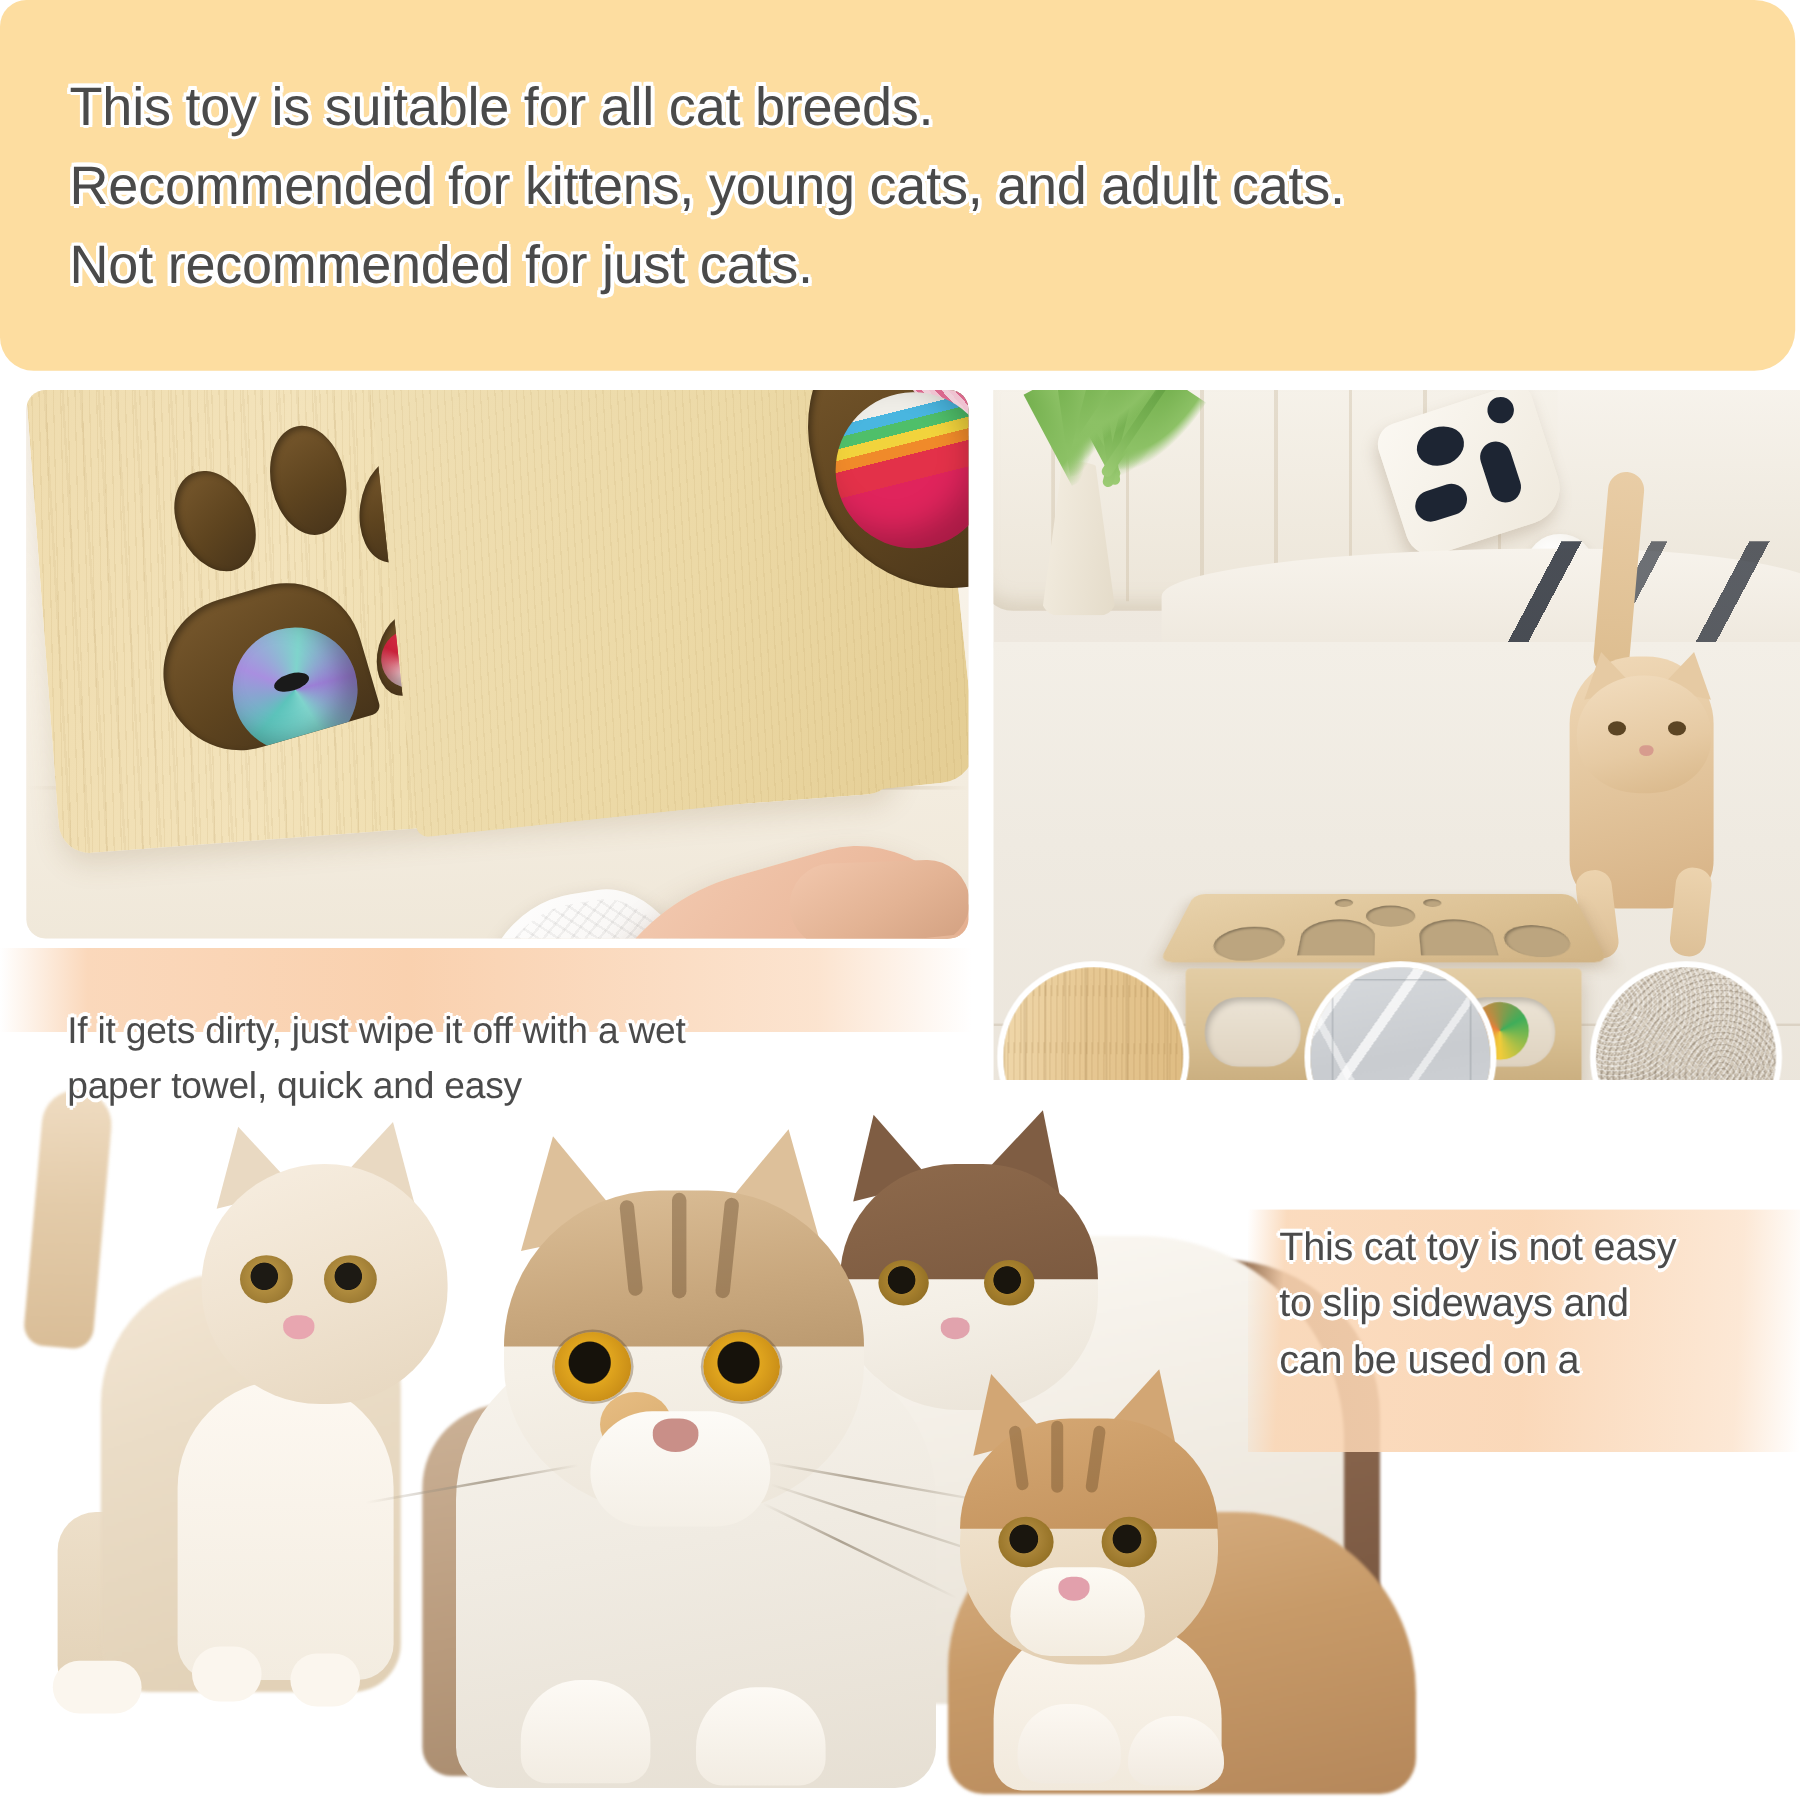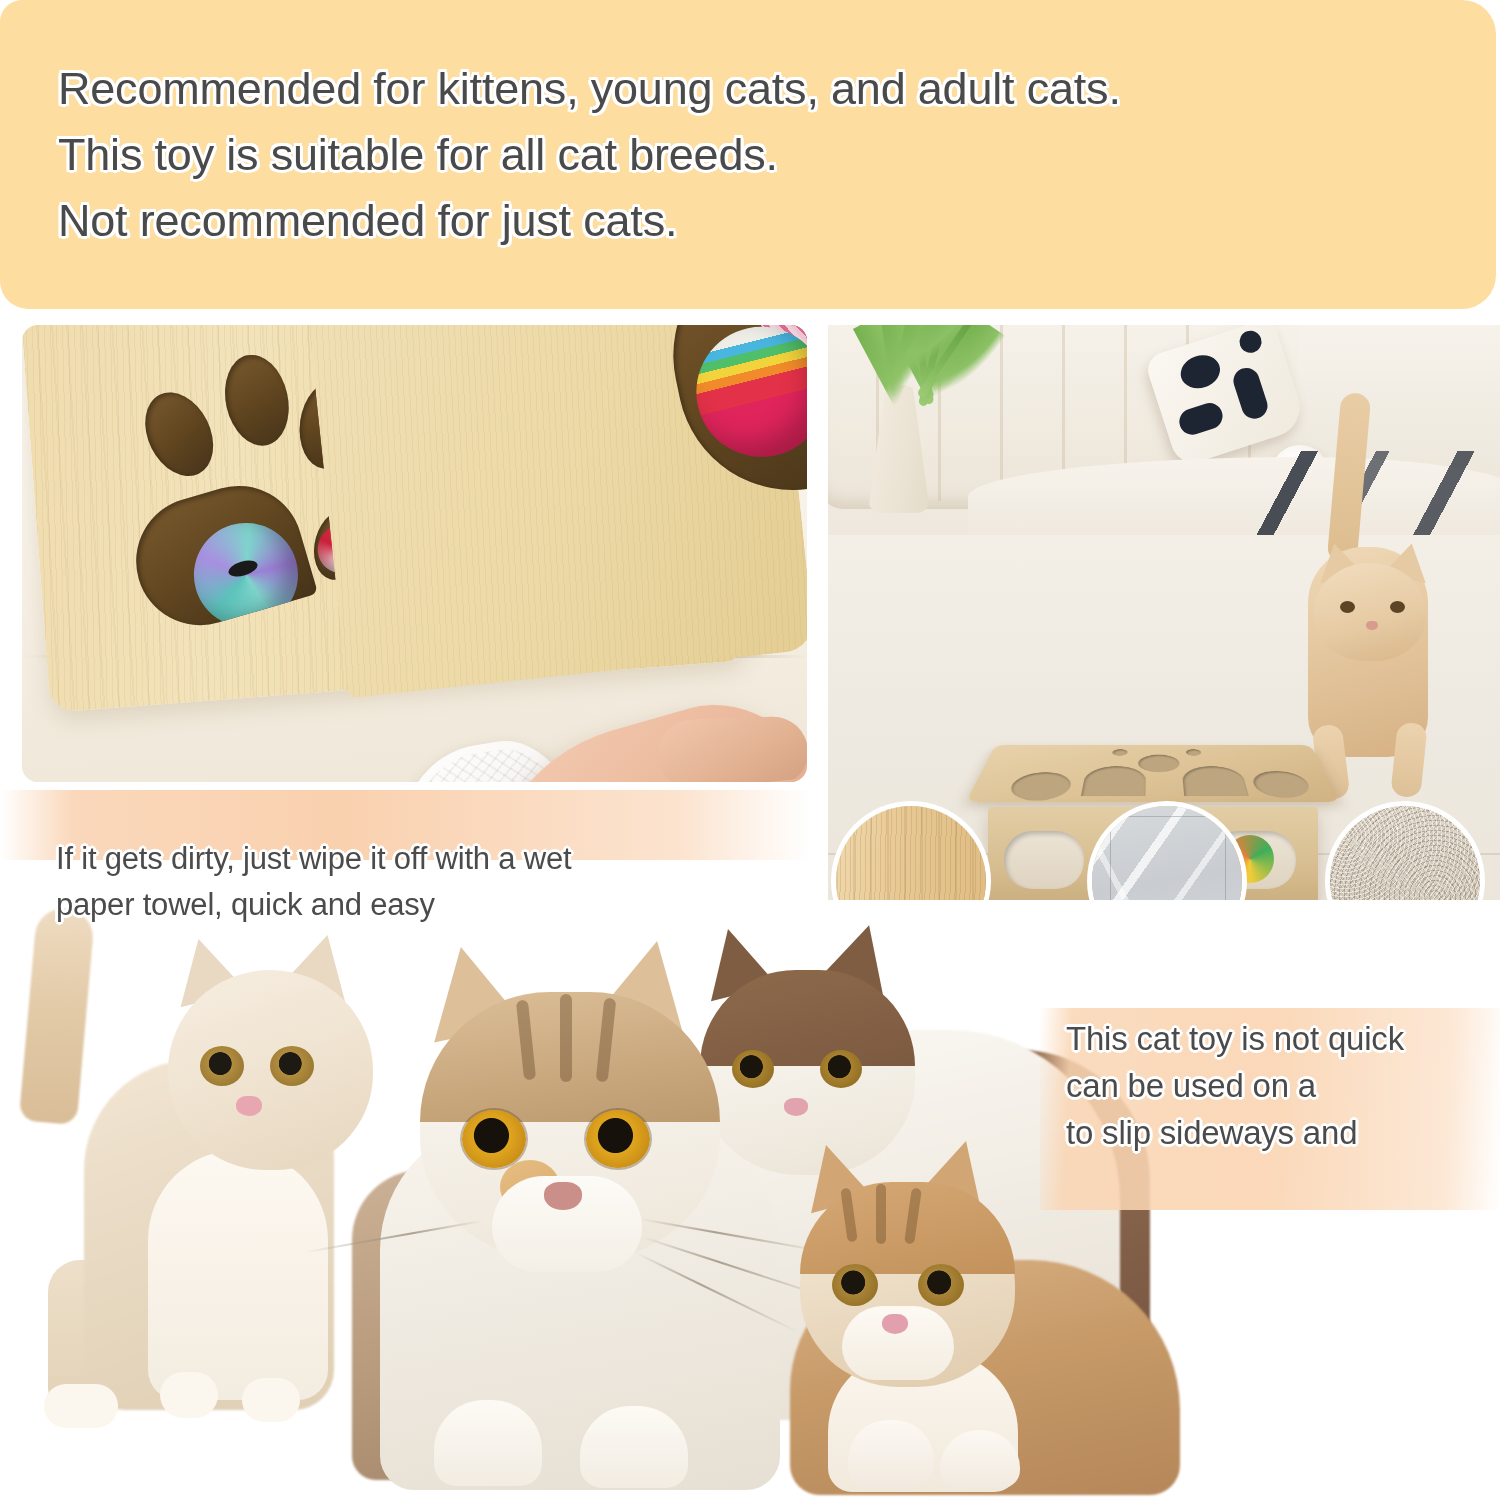--- a/index.html
+++ b/index.html
@@ -719,22 +719,22 @@
 
   .fur-soft { filter: blur(1.2px); }
 </style>
 </head>
 <body>
 
 <div id="page">
 
   <div class="banner">
     <div class="banner-text">
+      <span class="ln">This toy is suitable for all cat breeds.</span>
       <span class="ln">Recommended for kittens, young cats, and adult cats.</span>
-      <span class="ln">This toy is suitable for all cat breeds.</span>
       <span class="ln">Not recommended for just cats.</span>
     </div>
   </div>
 
   <div class="photo-left">
     <div class="l-bg"></div>
     <div class="l-floor-seam"></div>
 
     <div class="l-board">
       <div class="hole h1"></div>
@@ -897,18 +897,18 @@
   </div>
 
   <div class="caption-clean-bg"></div>
   <div class="caption caption-clean">
     <span class="ln">If it gets dirty, just wipe it off with a wet</span>
     <span class="ln">paper towel, quick and easy</span>
   </div>
 
   <div class="caption-floors-bg"></div>
   <div class="caption caption-floors">
-    <span class="ln">This cat toy is not quick</span>
+    <span class="ln">This cat toy is not easy</span>
+    <span class="ln">to slip sideways and</span>
     <span class="ln">can be used on a</span>
-    <span class="ln">to slip sideways and</span>
   </div>
 
 </div>
 
 </body></html>

